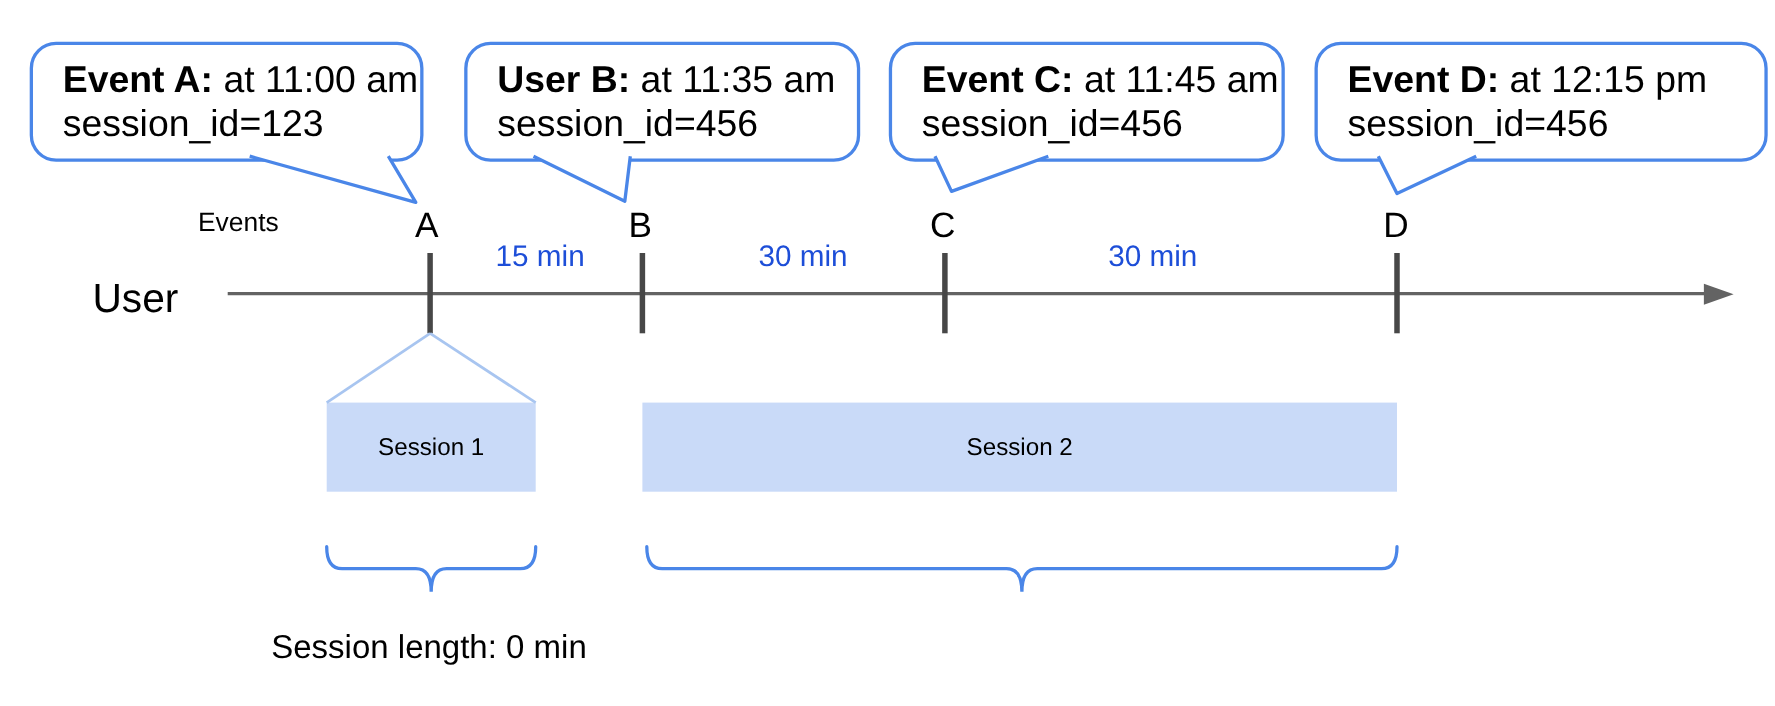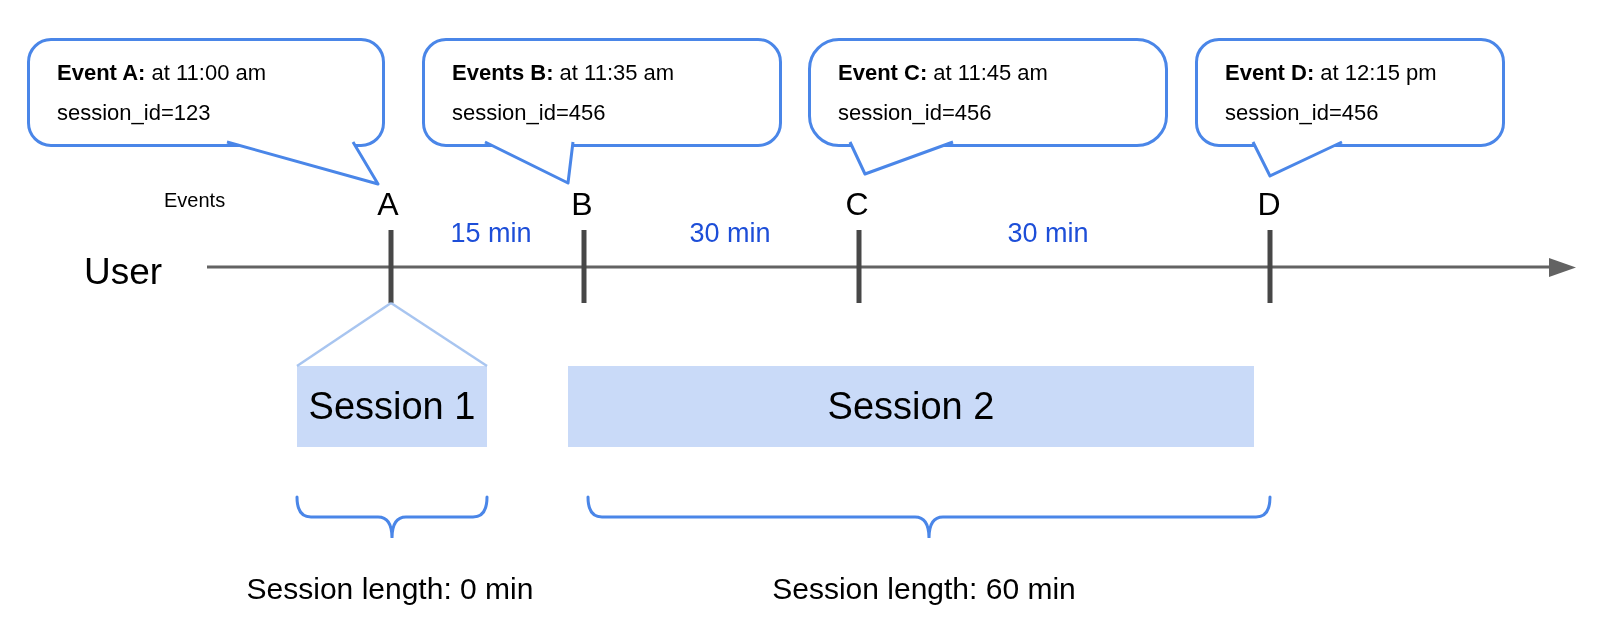--- a/index.html
+++ b/index.html
@@ -15,40 +15,40 @@
   .abs { position: absolute; }
   .bubble {
     position: absolute;
     top: 38px;
     height: 109px;
     box-sizing: border-box;
     background: #ffffff;
     border: 3px solid #4a86e8;
     border-radius: 24px;
     padding: 12px 0 0 27px;
-    font-size: 22px;
+    font-size: 34px;
     line-height: 40px;
     white-space: nowrap;
     z-index: 1;
   }
   .bubble b { font-weight: bold; }
   .centered { transform: translateX(-50%); white-space: nowrap; }
   .evt-letter { font-size: 32px; top: 186px; }
   .interval-label { font-size: 27px; top: 218px; color: #1d4ed8; }
   .user-label { font-size: 37px; left: 84px; top: 251px; }
-  .events-label { font-size: 20px; left: 164px; top: 189px; }
+  .events-label { font-size: 24px; left: 180px; top: 189px; }
   .session-box {
     position: absolute;
     top: 366px;
     height: 81px;
     background: #c9daf8;
     display: flex;
     align-items: center;
     justify-content: center;
-    font-size: 38px;
+    font-size: 22px;
     z-index: 1;
   }
   .length-label { font-size: 30px; top: 572px; }
   svg.overlay {
     position: absolute;
     left: 0; top: 0;
     width: 1614px; height: 642px;
     z-index: 5;
     pointer-events: none;
   }
@@ -56,53 +56,52 @@
 </head>
 <body>
 
 <div class="canvas">
 
   <div class="bubble" style="left:27px;  width:358px;">
     <div><b>Event A:</b><span> at 11:00 am</span></div>
     <div>session_id=123</div>
   </div>
   <div class="bubble" style="left:422px; width:360px;">
-    <div><b>Events B:</b><span> at 11:35 am</span></div>
+    <div><b>User B:</b><span> at 11:35 am</span></div>
     <div>session_id=456</div>
   </div>
-  <div class="bubble" style="left:808px; width:360px;border-radius:31px;">
+  <div class="bubble" style="left:808px; width:360px;">
     <div><b>Event C:</b><span> at 11:45 am</span></div>
     <div>session_id=456</div>
   </div>
-  <div class="bubble" style="left:1195px; width:310px;">
+  <div class="bubble" style="left:1195px; width:412px;">
     <div><b>Event D:</b><span> at 12:15 pm</span></div>
     <div>session_id=456</div>
   </div>
 
   <div class="abs events-label">Events</div>
   <div class="abs user-label">User</div>
 
   <div class="abs centered evt-letter" style="left:388px;">A</div>
   <div class="abs centered evt-letter" style="left:582px;">B</div>
   <div class="abs centered evt-letter" style="left:857px;">C</div>
   <div class="abs centered evt-letter" style="left:1269px;">D</div>
 
   <div class="abs centered interval-label" style="left:491px;">15 min</div>
   <div class="abs centered interval-label" style="left:730px;">30 min</div>
   <div class="abs centered interval-label" style="left:1048px;">30 min</div>
 
   <div class="session-box" style="left:297px; width:190px;">
     <span>Session 1</span>
   </div>
-  <div class="session-box" style="left:568px; width:686px;">
+  <div class="session-box" style="left:584px; width:686px;">
     <span>Session 2</span>
   </div>
 
   <div class="abs centered length-label" style="left:390px;">Session length: 0 min</div>
-  <div class="abs centered length-label" style="left:924px;">Session length: 60 min</div>
 
   <svg class="overlay" viewBox="0 0 1614 642">
 
     <path d="M 227,142 L 378,184 L 353,142" fill="#ffffff" stroke="#4a86e8" stroke-width="3" stroke-linejoin="round"></path>
     <path d="M 485,142 L 568,183 L 573,142" fill="#ffffff" stroke="#4a86e8" stroke-width="3" stroke-linejoin="round"></path>
     <path d="M 850,142 L 865,174 L 953,142" fill="#ffffff" stroke="#4a86e8" stroke-width="3" stroke-linejoin="round"></path>
     <path d="M 1253,142 L 1270,176 L 1342,142" fill="#ffffff" stroke="#4a86e8" stroke-width="3" stroke-linejoin="round"></path>
 
     <line x1="207" y1="267" x2="1554" y2="267" stroke="#636363" stroke-width="3"></line>
     <polygon points="1549,258 1576,267.5 1549,277" fill="#636363"></polygon>

